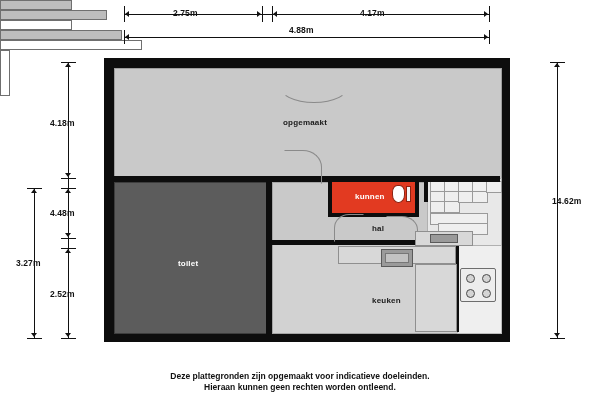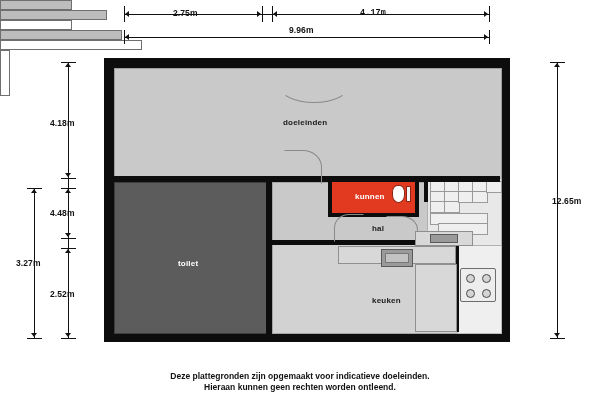--- a/index.html
+++ b/index.html
@@ -176,28 +176,28 @@
   <div class="dimline" style="left:124px; top:14px; width:365px; height:1px;"></div>
   <div class="tick" style="left:124px; top:6px; width:1px; height:16px;"></div>
   <div class="tick" style="left:262px; top:6px; width:1px; height:16px;"></div>
   <div class="tick" style="left:272px; top:6px; width:1px; height:16px;"></div>
   <div class="tick" style="left:489px; top:6px; width:1px; height:16px;"></div>
   <div class="arrow arrow-l" style="left:125px; top:11px;"></div>
   <div class="arrow arrow-r" style="left:257px; top:11px;"></div>
   <div class="arrow arrow-l" style="left:273px; top:11px;"></div>
   <div class="arrow arrow-r" style="left:484px; top:11px;"></div>
   <div class="dimlabel" style="left:173px; top:8px;">2.75m</div>
-  <div class="dimlabel" style="left:360px; top:8px;font-family:Liberation Mono, monospace;">4.17m</div>
+  <div class="dimlabel" style="left:360px; top:8px;">4.17m</div>
 
   <div class="dimline" style="left:124px; top:37px; width:365px; height:1px;"></div>
   <div class="tick" style="left:124px; top:30px; width:1px; height:14px;"></div>
   <div class="tick" style="left:489px; top:30px; width:1px; height:14px;"></div>
   <div class="arrow arrow-l" style="left:125px; top:34px;"></div>
   <div class="arrow arrow-r" style="left:484px; top:34px;"></div>
-  <div class="dimlabel" style="left:289px; top:25px;">9.96m</div>
+  <div class="dimlabel" style="left:289px; top:25px;">4.88m</div>
 
   <div class="dimline" style="left:68px; top:62px; width:1px; height:276px;"></div>
   <div class="tick" style="left:61px; top:62px; width:15px; height:1px;"></div>
   <div class="tick" style="left:61px; top:178px; width:15px; height:1px;"></div>
   <div class="tick" style="left:61px; top:188px; width:15px; height:1px;"></div>
   <div class="tick" style="left:61px; top:238px; width:15px; height:1px;"></div>
   <div class="tick" style="left:61px; top:248px; width:15px; height:1px;"></div>
   <div class="tick" style="left:61px; top:338px; width:15px; height:1px;"></div>
   <div class="arrow arrow-u" style="left:65px; top:63px;"></div>
   <div class="arrow arrow-d" style="left:65px; top:173px;"></div>
@@ -214,29 +214,29 @@
   <div class="tick" style="left:27px; top:338px; width:15px; height:1px;"></div>
   <div class="arrow arrow-u" style="left:31px; top:189px;"></div>
   <div class="arrow arrow-d" style="left:31px; top:333px;"></div>
   <div class="dimlabel" style="left:16px; top:258px;">3.27m</div>
 
   <div class="dimline" style="left:557px; top:62px; width:1px; height:276px;"></div>
   <div class="tick" style="left:550px; top:62px; width:15px; height:1px;"></div>
   <div class="tick" style="left:550px; top:338px; width:15px; height:1px;"></div>
   <div class="arrow arrow-u" style="left:554px; top:63px;"></div>
   <div class="arrow arrow-d" style="left:554px; top:333px;"></div>
-  <div class="dimlabel" style="left:552px; top:196px;">12.65m</div>
+  <div class="dimlabel" style="left:552px; top:196px;">14.62m</div>
 
   <div class="wall" style="left:104px; top:58px; width:406px; height:10px;"></div>
   <div class="wall" style="left:104px; top:332px; width:406px; height:10px;"></div>
   <div class="wall" style="left:104px; top:58px; width:10px; height:284px;"></div>
   <div class="wall" style="left:500px; top:58px; width:10px; height:284px;"></div>
 
   <div class="room woonkamer" style="left:114px; top:68px; width:386px; height:110px;"></div>
-  <div class="roomlabel" style="left:283px; top:118px;">doeleinden</div>
+  <div class="roomlabel" style="left:283px; top:118px;">opgemaakt</div>
 
   <div class="room garage" style="left:114px; top:182px; width:152px; height:150px;"></div>
   <div class="roomlabel white" style="left:178px; top:259px;">toilet</div>
 
   <div class="room hal" style="left:272px; top:182px; width:155px; height:62px;"></div>
   <div class="roomlabel" style="left:372px; top:224px;">hal</div>
 
   <div class="room keuken" style="left:272px; top:244px; width:185px; height:88px;"></div>
   <div class="roomlabel" style="left:372px; top:296px;">keuken</div>
 

